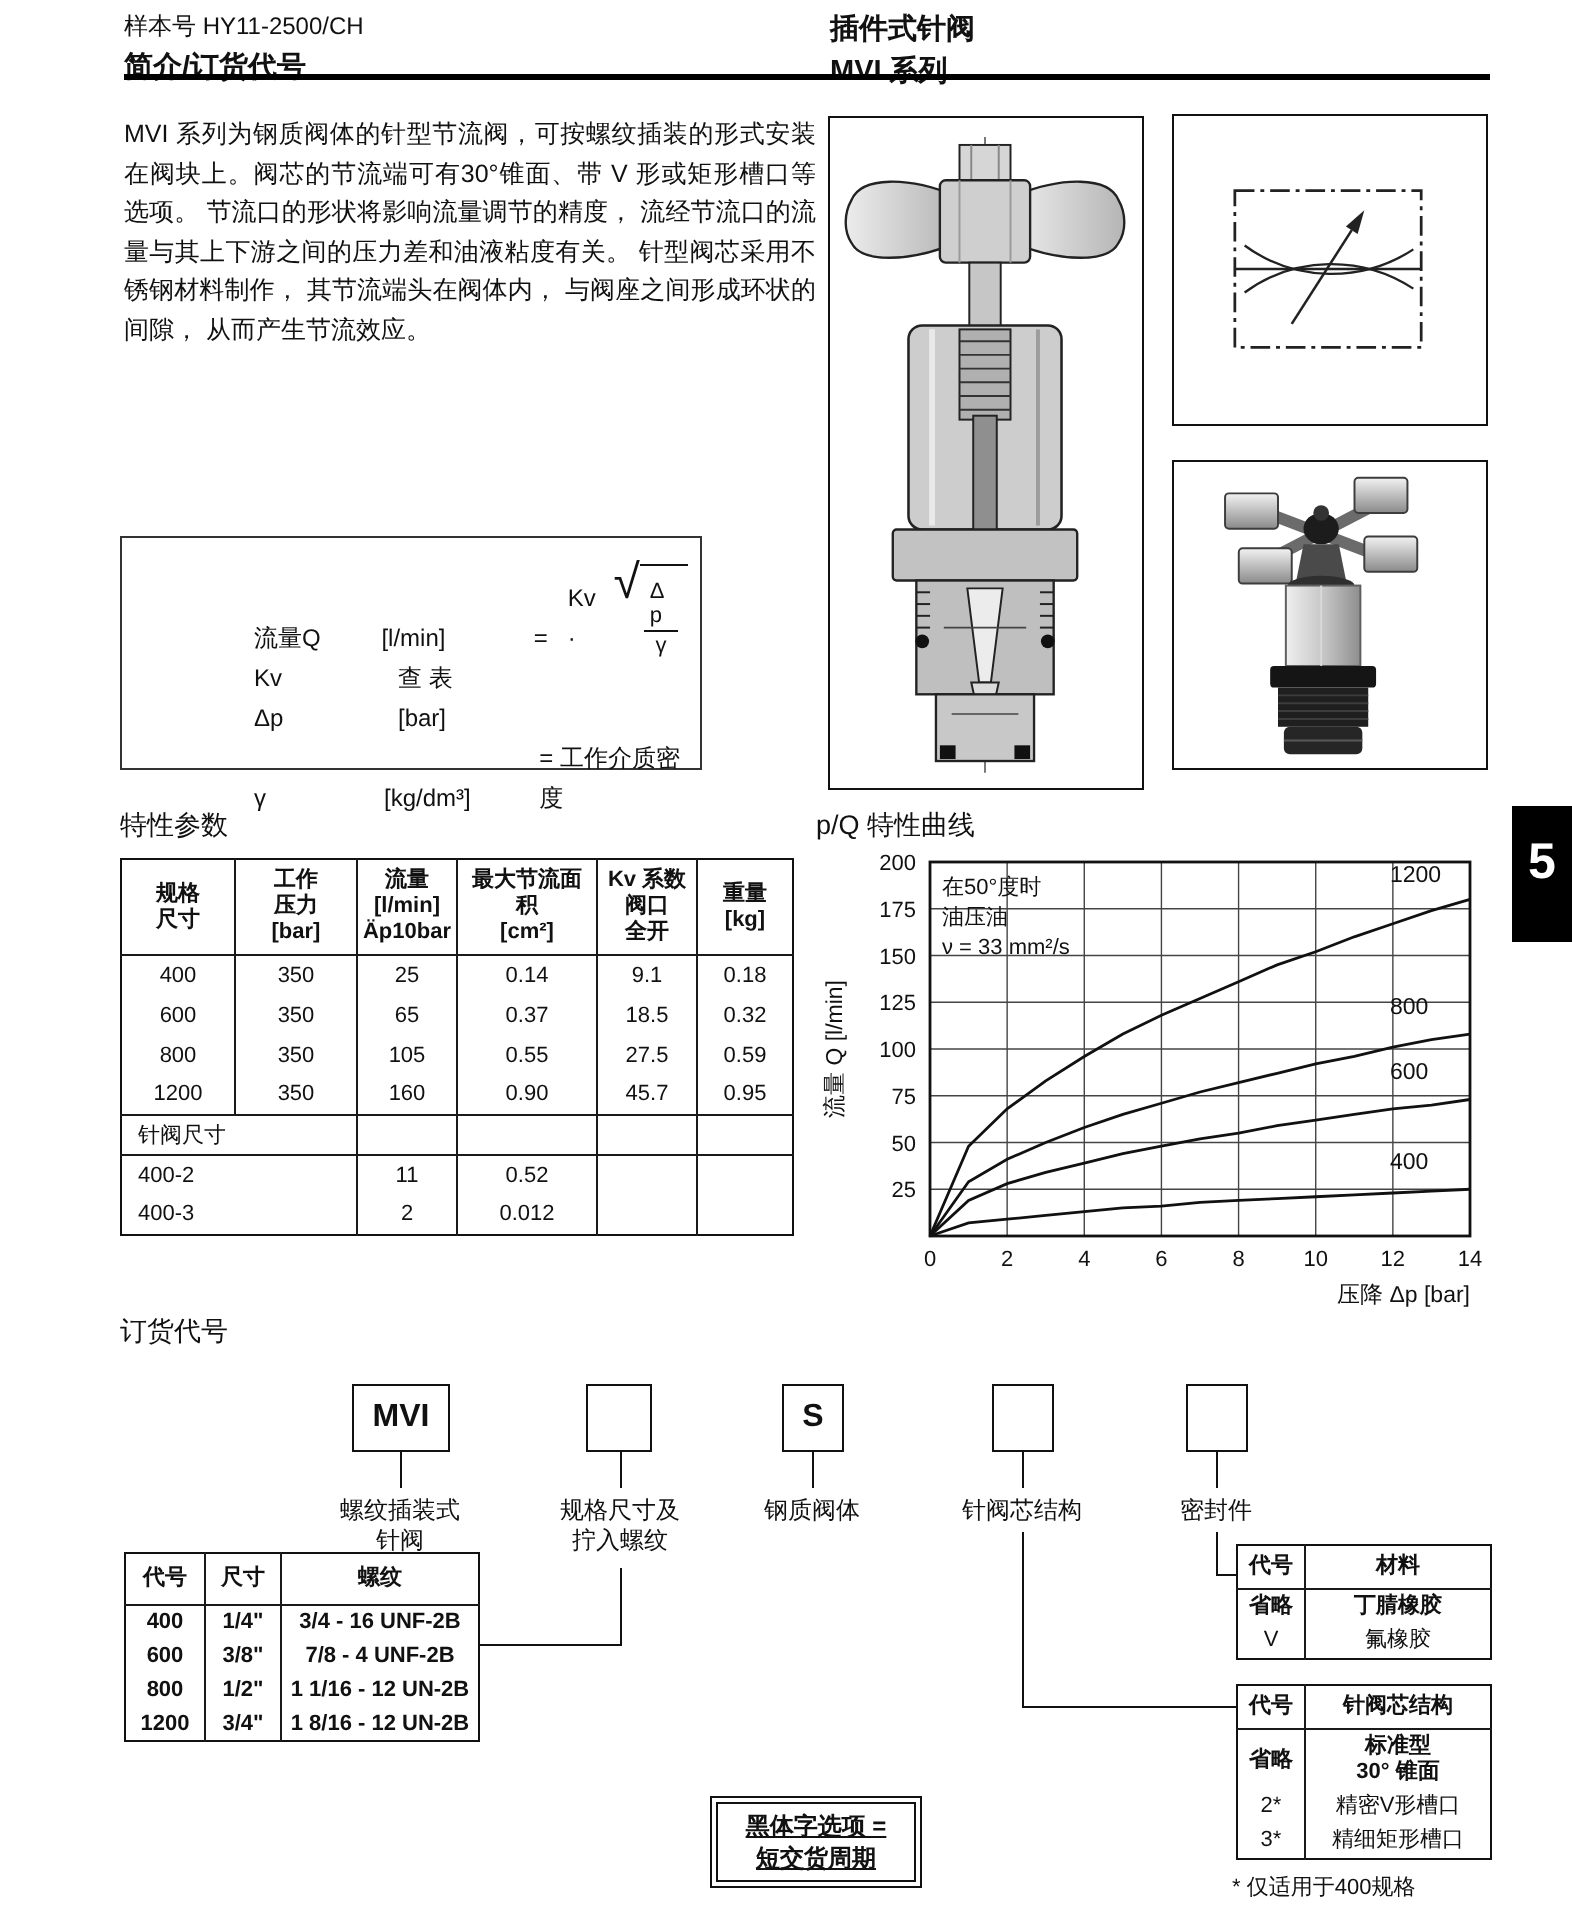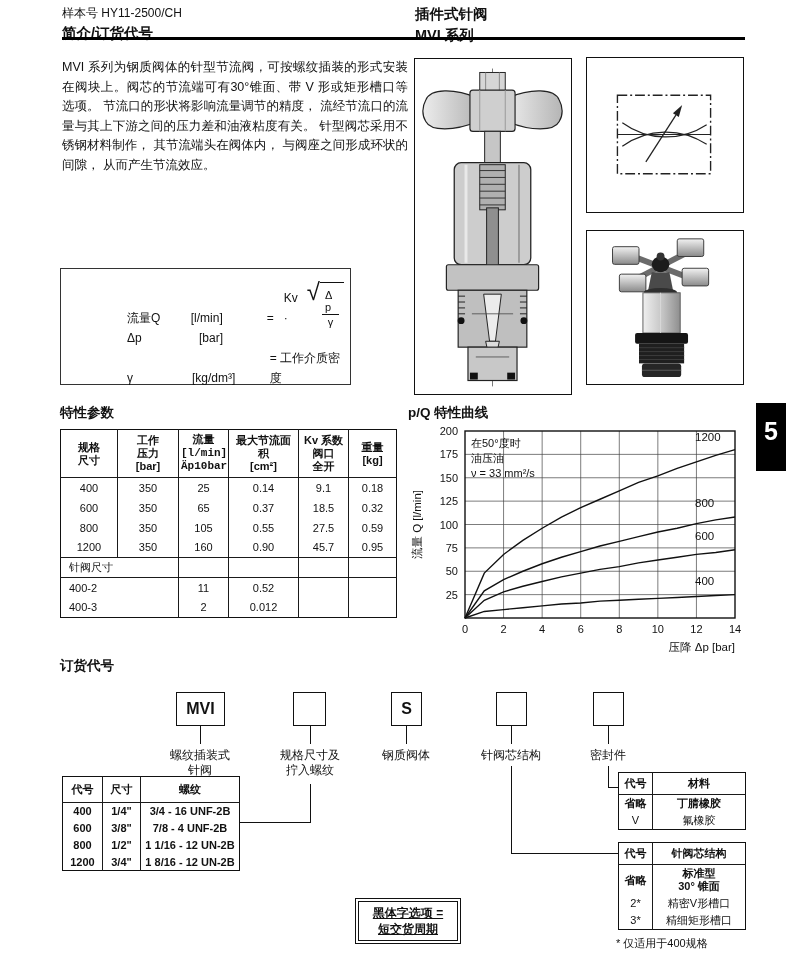--- a/index.html
+++ b/index.html
@@ -23,21 +23,21 @@
   .frow{display:flex;align-items:flex-end;line-height:20px}
   .f-term{width:72px}
   .f-unit{width:86px}
   .rad{display:inline-flex;align-items:flex-start;margin-left:4px}
   .rad-sign{font-size:24px;line-height:26px}
   .rad-body{border-top:1.2px solid #111;padding:2px 5px 0 2px;margin-top:3px}
   .frac{display:inline-flex;flex-direction:column;align-items:center;font-size:11px;line-height:12px}
   .frac .num{border-bottom:1px solid #111;padding:0 3px 1px}
   .frac .den{padding-top:1px}
   
-  .sec-title{font-size:13.5px;font-weight:bold}
+  .sec-title{font-size:13.5px;font-weight:normal}
   
   table{border-collapse:collapse;font-size:11px;color:#111}
   .dtab{border:1.4px solid #111}
   .dtab th{border-bottom:1px solid #1a1a1a;font-weight:bold;white-space:pre-line;
            line-height:13px;padding:4px 2px;text-align:center;vertical-align:middle}
   .dtab td{text-align:center;padding:2px 3px;vertical-align:middle}
   .dtab th+th,.dtab td+td{border-left:1px solid #1a1a1a}
   .spec-table tbody td{height:20px}
   .spec-table tr.sep td{border-top:1px solid #1a1a1a}
   .spec-table td.lft{text-align:left;padding-left:8px}
@@ -202,20 +202,24 @@
         <span class="rad-sign">√</span>
         <span class="rad-body">
           <span class="frac">
             <span class="num">Δ p</span>
             <span class="den">γ</span>
           </span>
         </span>
       </span>
     </div>
     <div class="frow">
+      <span class="f-term">Kv</span>
+      <span class="f-unit">查 表</span>
+    </div>
+    <div class="frow">
       <span class="f-term">Δp</span>
       <span class="f-unit">[bar]</span>
     </div>
     <div class="frow">
       <span class="f-term">γ</span>
       <span class="f-unit">[kg/dm³]</span>
       <span>= 工作介质密度</span>
     </div>
   </div>
 
@@ -229,21 +233,21 @@
         <col style="width:50px">
         <col style="width:48px">
       </colgroup>
     <thead>
       <tr>
         <th style="white-space: pre-line;">规格
 尺寸</th>
         <th style="white-space: pre-line;">工作
 压力
 [bar]</th>
-        <th style="white-space: pre-line; font-family: Liberation Mono, monospace;">流量
+        <th style="white-space: pre-line;">流量
 [l/min]
 Äp10bar</th>
         <th style="white-space: pre-line; margin-top: 16px;">最大节流面积
 [cm²]</th>
         <th style="white-space: pre-line;">Kv 系数
 阀口
 全开</th>
         <th style="white-space: pre-line;">重量
 [kg]</th>
       </tr>

